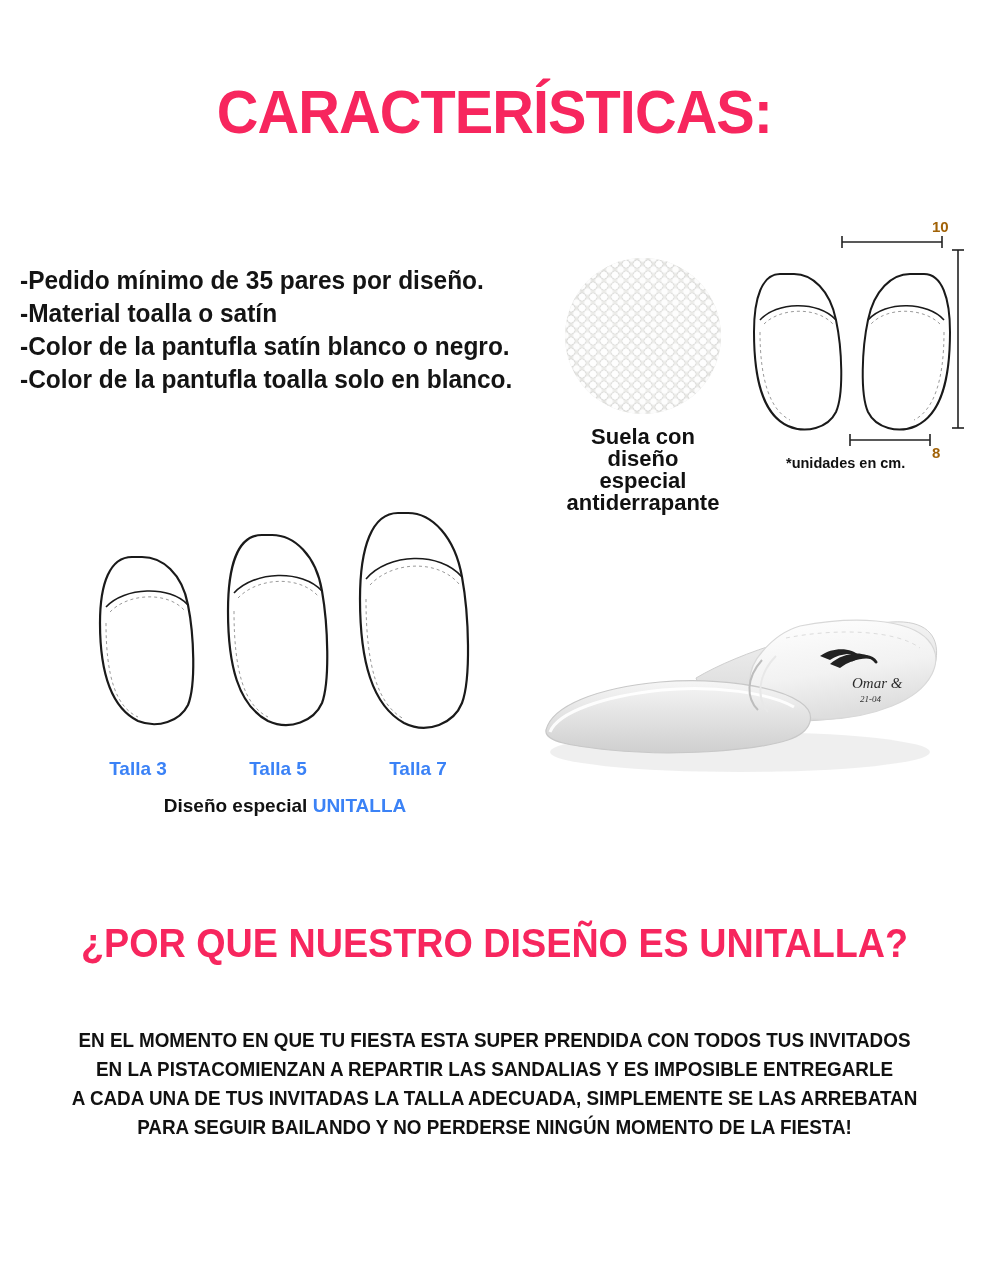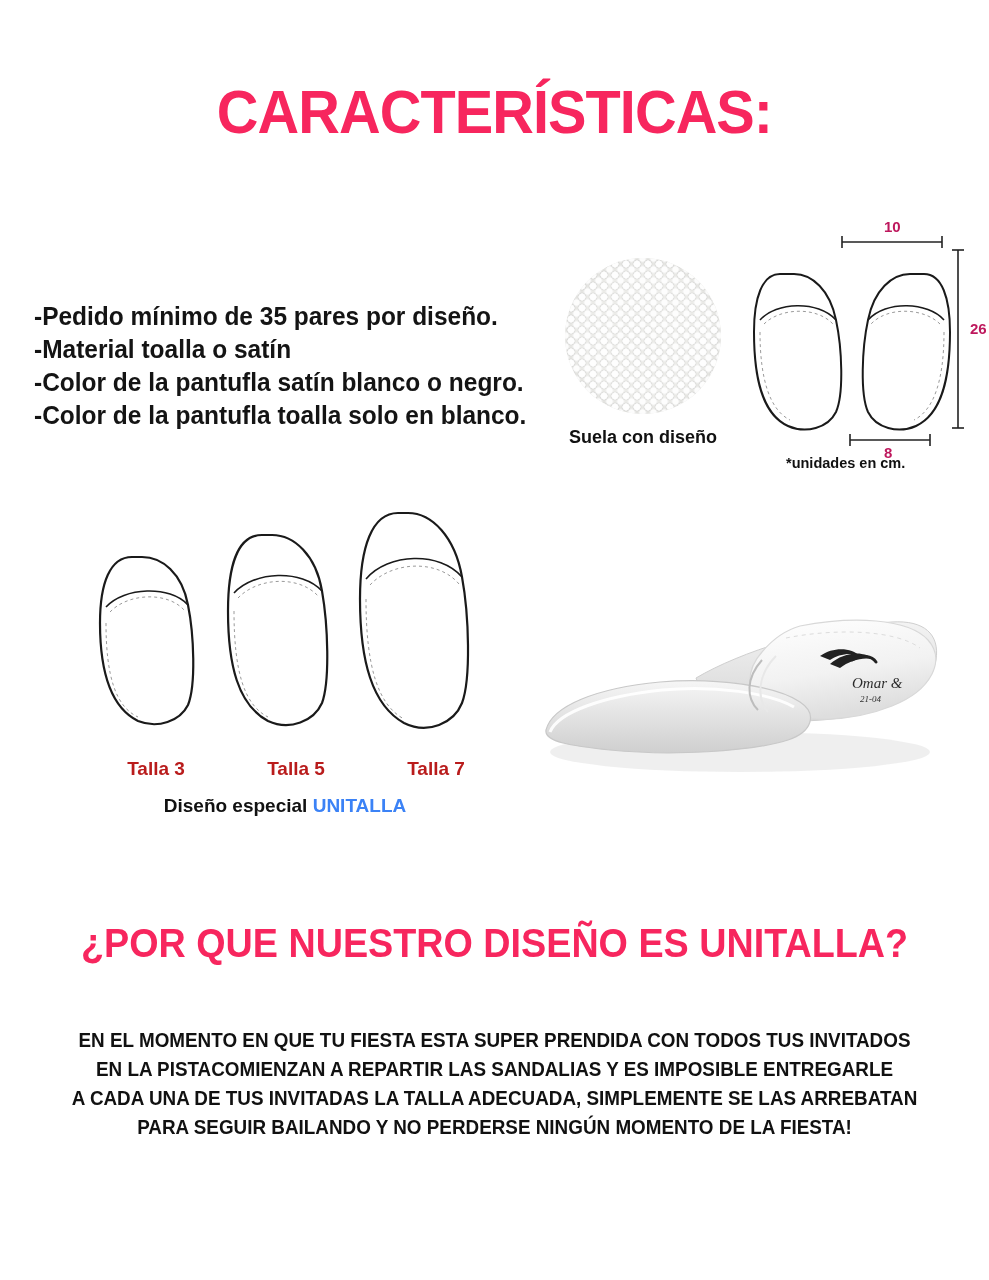--- a/index.html
+++ b/index.html
@@ -30,23 +30,22 @@
     letter-spacing: -1px;
     color: #f7265e;
     transform: scaleX(0.93);
     white-space: nowrap;
   }
 
   
   .features-list {
     position: absolute;
     top: 264px;
-    left: 34px;
+    left: 20px;
     width: 540px;
-    margin-top: 36px;
   }
   .features-list .line {
     font-family: "Liberation Sans", sans-serif;
     font-weight: bold;
     font-size: 25.5px;
     line-height: 33px;
     color: #141414;
     white-space: nowrap;
     transform: scaleX(0.96);
     transform-origin: left center;
@@ -81,38 +80,39 @@
     position: absolute;
     inset: -10px;
     background-image:
       radial-gradient(circle at 5px 5px, rgba(255,255,255,0.9) 3.3px, rgba(0,0,0,0.08) 4.1px, rgba(0,0,0,0) 4.6px);
     background-size: 11px 11px;
     background-position: 5.5px 5.5px;
   }
   .sole-caption {
     margin-top: 12px;
     font-weight: bold;
-    font-size: 18px;
+    font-size: 22px;
     line-height: 22px;
     color: #111;
   }
 
   
   .pair-wrap {
     position: absolute;
     top: 228px;
     left: 746px;
     width: 220px;
     height: 250px;
   }
   .dim-label {
     position: absolute;
     font-weight: bold;
     font-size: 15px;
-    color: #be185d;
+    color: #a16207;
+    margin-left: 48px;
   }
 
   .units-note {
     position: absolute;
     top: 455px;
     left: 772px;
     font-weight: bold;
     font-size: 14.5px;
     color: #111;
     margin-left: 14px;
@@ -122,27 +122,27 @@
   .sizes-row {
     position: absolute;
     top: 495px;
     left: 70px;
     width: 420px;
     height: 260px;
   }
   .size-labels {
     position: absolute;
     top: 758px;
-    left: 86px;
+    left: 68px;
     width: 420px;
     display: flex;
     justify-content: center;
     font-weight: bold;
     font-size: 19px;
-    color: #b91c1c;
+    color: #3b82f6;
   }
   .size-labels span { width: 140px; text-align: center; }
 
   .unitalla-caption {
     position: absolute;
     top: 795px;
     left: 70px;
     width: 430px;
     text-align: center;
     font-weight: bold;
@@ -201,20 +201,21 @@
   <div class="line">-Color de la pantufla toalla solo en blanco.</div>
 </div>
 
 <div class="sole-wrap">
   <div class="sole-circle">
     <div class="dots"></div>
     <div class="dots2"></div>
   </div>
   <div class="sole-caption">
     <div>Suela con diseño</div>
+    <div>especial antiderrapante</div>
   </div>
 </div>
 
 <div class="pair-wrap">
   <svg width="220" height="250" viewBox="0 0 220 250">
 
     <g fill="#ffffff" stroke="#1a1a1a" stroke-width="2">
       <path d="M34 46 C16 46 8 70 8 104 C8 150 16 186 42 198 C60 206 82 200 90 184 C98 166 96 120 90 92 C84 62 66 46 48 46 Z"></path>
     </g>
     <path d="M14 92 C30 74 72 72 90 92" fill="none" stroke="#1a1a1a" stroke-width="1.6"></path>

